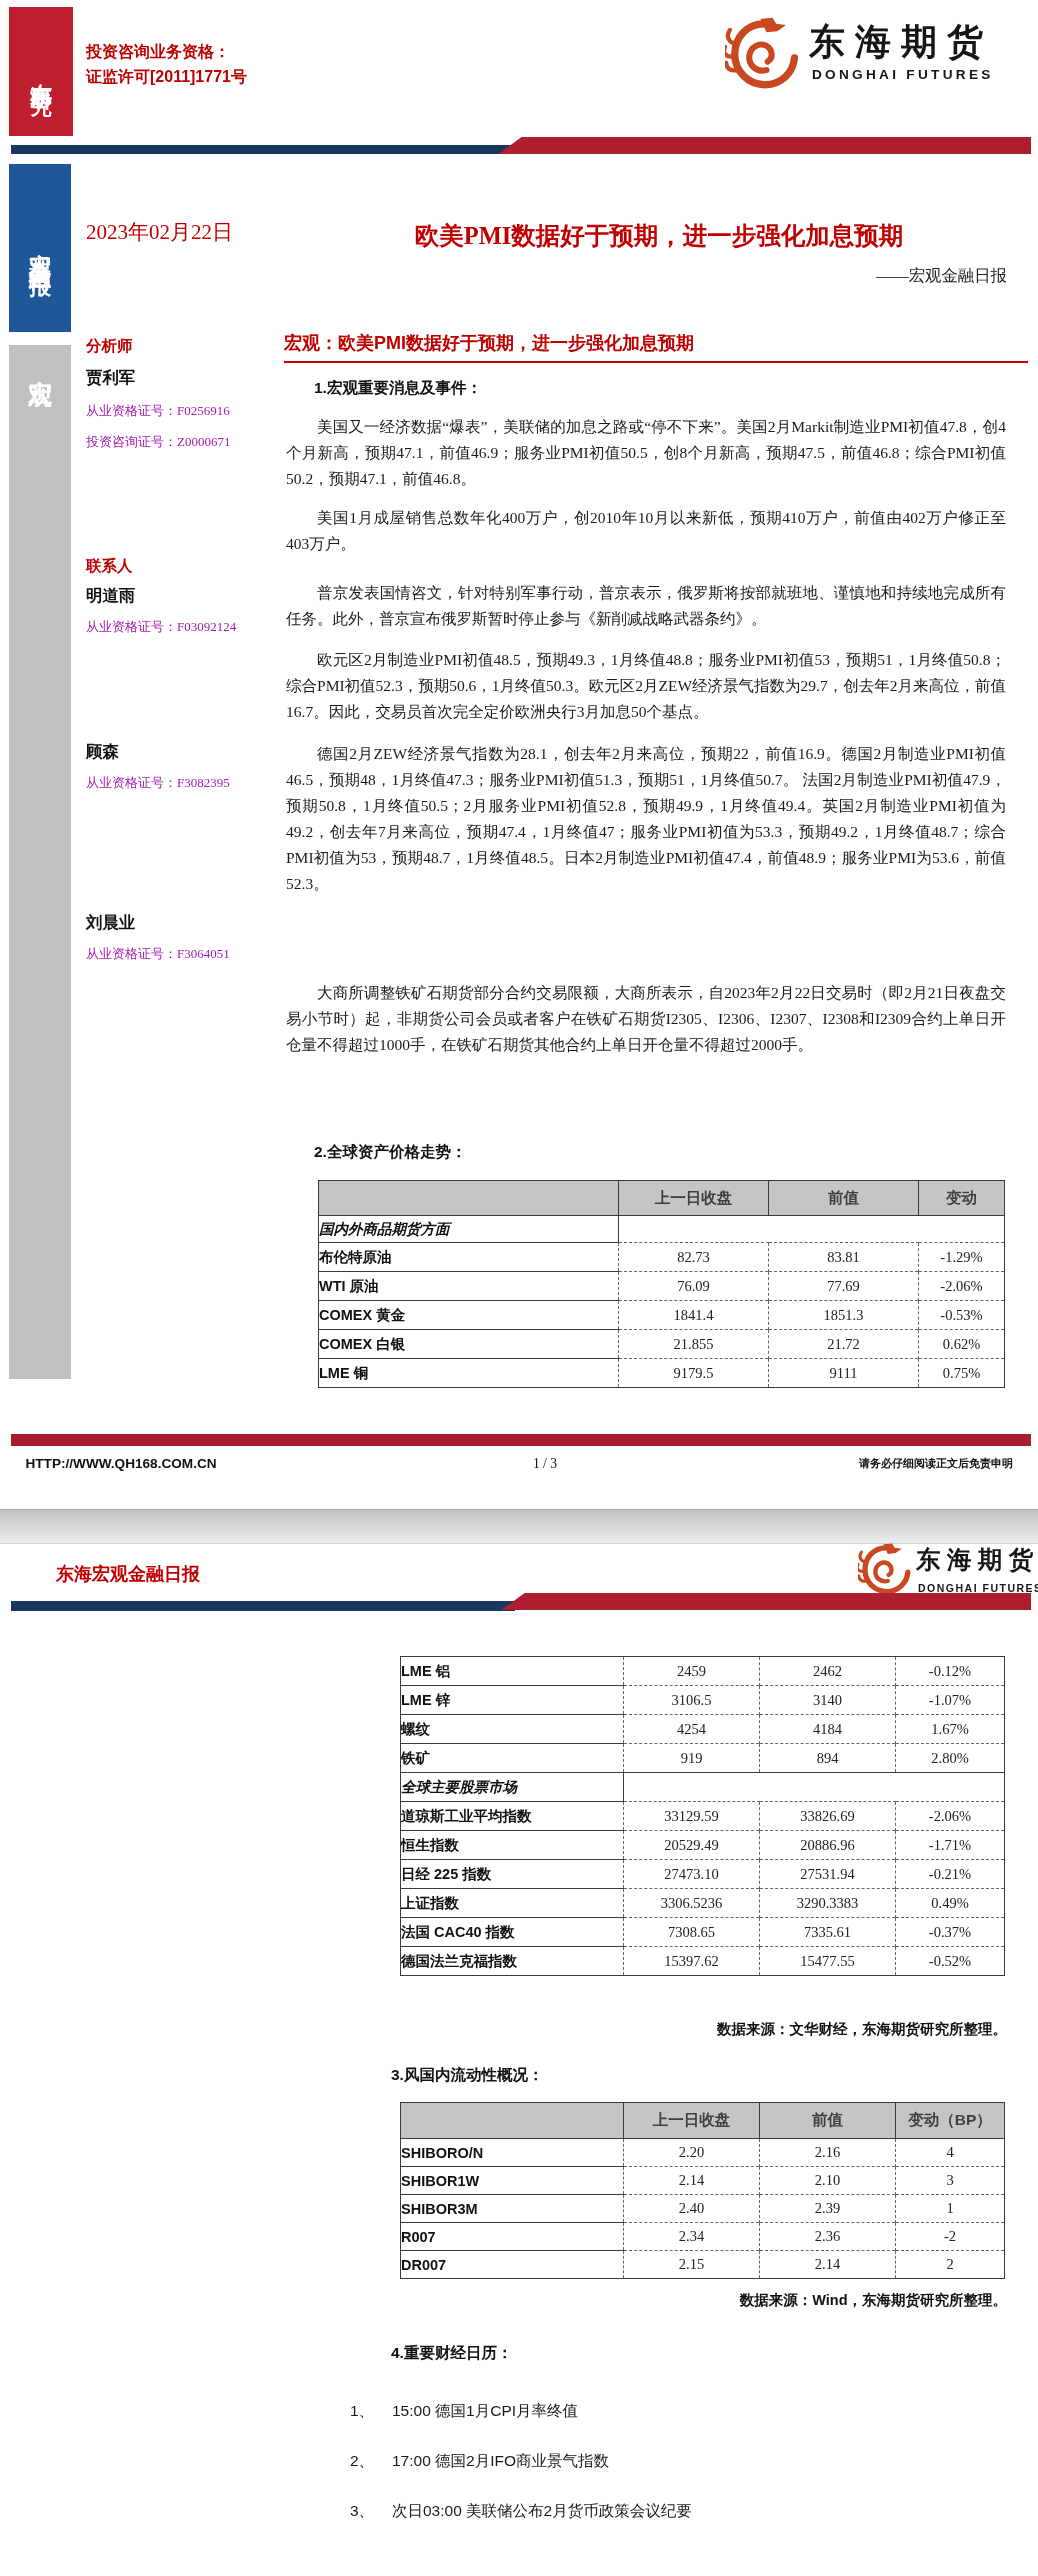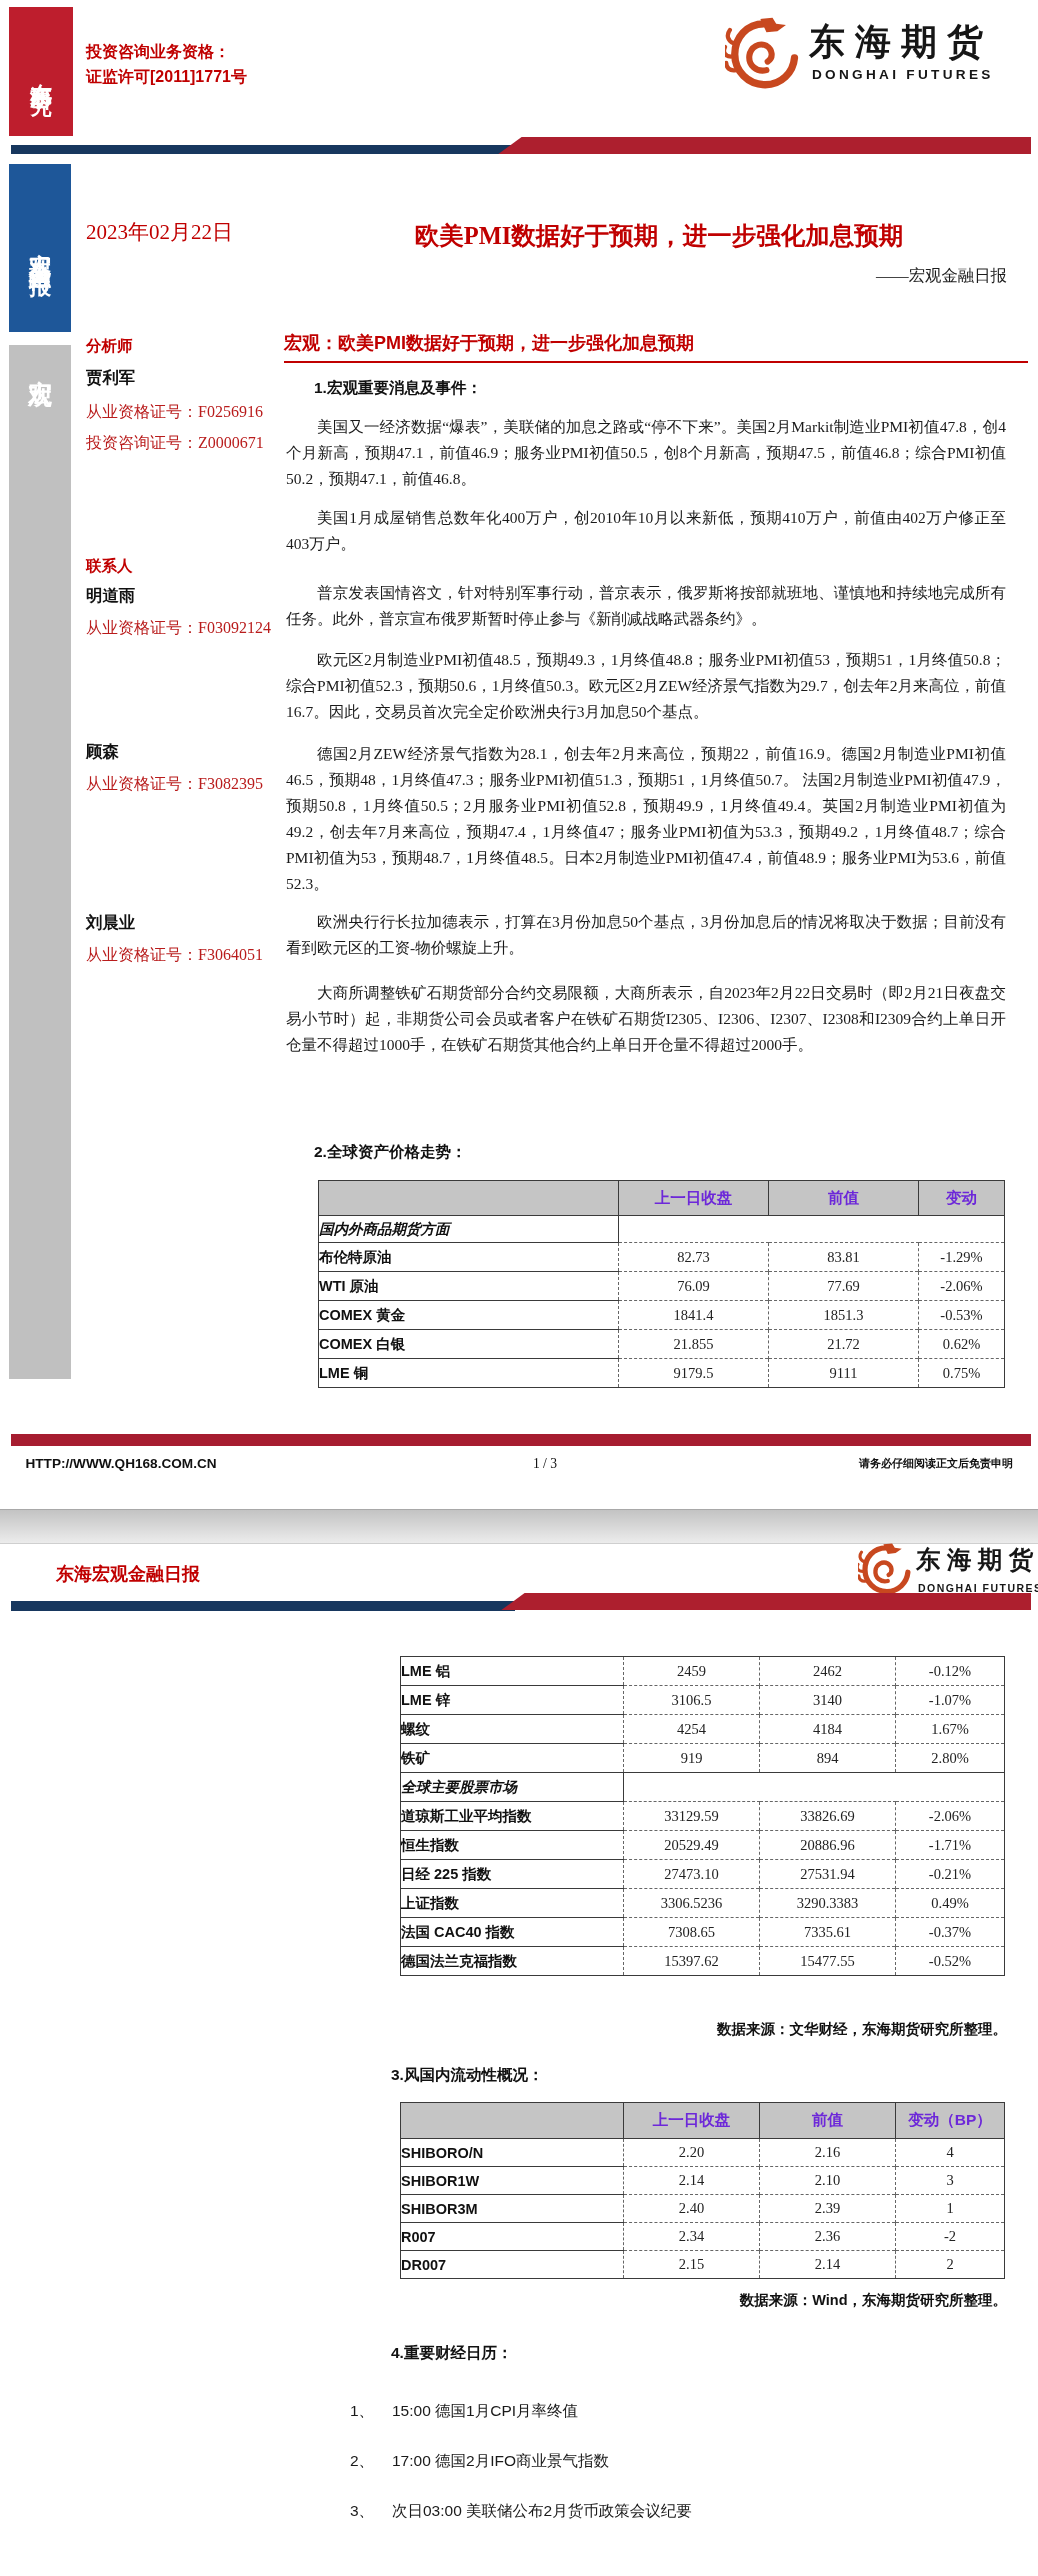--- a/index.html
+++ b/index.html
@@ -51,35 +51,35 @@
   .date { left:86px; top:218px; font-size:21px; font-weight:normal; color:#C00000; }
   .main-title { left:300px; top:219px; width:718px; text-align:center; font-size:24.5px; font-weight:bold; color:#C00000; }
   .subtitle { left:636px; top:265px; width:371px; text-align:right; font-size:16.4px; color:#1c1c1c; }
   .section-header { left:284px; top:331px; font-size:18px; font-weight:bold; color:#C00000;
     font-family:"Liberation Sans","DejaVu Sans",sans-serif; }
   .section-underline { left:284px; top:361px; width:744px; height:1.8px; background:#C00000; }
 
   
   .an-label { color:#C00000; font-weight:bold; font-size:15.5px; font-family:"Liberation Sans","DejaVu Sans",sans-serif; }
   .an-name  { color:#111; font-weight:bold; font-size:16.4px; font-family:"Liberation Sans","DejaVu Sans",sans-serif; }
-  .an-cert  { color:#b91c1c; font-size:16px; }
+  .an-cert  { color:#a21caf; font-size:13px; }
 
   
   .para {
     left:286px; width:720px; font-size:15.5px; line-height:26px; color:#1a1a1a;
     text-align:justify; text-indent:31px;
   }
   .h-bold { font-size:15.5px; font-weight:bold; color:#111;
     font-family:"Liberation Sans","DejaVu Sans",sans-serif; }
 
   
   table.rpt { border-collapse:collapse; table-layout:fixed; border:1.8px solid #3a3a3a; }
   table.rpt td, table.rpt th { padding:0; overflow:hidden; white-space:nowrap; }
   table.rpt th {
-    background:#C5C5C5; font-size:15.5px; font-weight:bold; color:#6d28d9;
+    background:#C5C5C5; font-size:15.5px; font-weight:bold; color:#404040;
     font-family:"Liberation Sans","DejaVu Sans",sans-serif;
     border-left:0.9px solid #3a3a3a; border-bottom:0.9px solid #3a3a3a;
   }
   table.rpt th.lab { border-left:none; }
   td.lab {
     text-align:left; padding-left:12.7px; font-weight:bold; font-size:14.5px; color:#111;
     font-family:"Liberation Sans","DejaVu Sans",sans-serif;
     border-top:0.9px solid #3a3a3a;
   }
   td.val {
@@ -166,21 +166,20 @@
   <div class="abs an-cert" style="left:86px;top:774px">从业资格证号：F3082395</div>
   <div class="abs an-name" style="left:86px;top:912px">刘晨业</div>
   <div class="abs an-cert" style="left:86px;top:945px">从业资格证号：F3064051</div>
 
   <div class="abs h-bold" style="left:314px;top:378px">1.宏观重要消息及事件：</div>
   <div class="abs para" style="top:414px">美国又一经济数据“爆表”，美联储的加息之路或“停不下来”。美国2月Markit制造业PMI初值47.8，创4个月新高，预期47.1，前值46.9；服务业PMI初值50.5，创8个月新高，预期47.5，前值46.8；综合PMI初值50.2，预期47.1，前值46.8。</div>
   <div class="abs para" style="top:505px">美国1月成屋销售总数年化400万户，创2010年10月以来新低，预期410万户，前值由402万户修正至403万户。</div>
   <div class="abs para" style="top:580px">普京发表国情咨文，针对特别军事行动，普京表示，俄罗斯将按部就班地、谨慎地和持续地完成所有任务。此外，普京宣布俄罗斯暂时停止参与《新削减战略武器条约》。</div>
   <div class="abs para" style="top:647px">欧元区2月制造业PMI初值48.5，预期49.3，1月终值48.8；服务业PMI初值53，预期51，1月终值50.8；综合PMI初值52.3，预期50.6，1月终值50.3。欧元区2月ZEW经济景气指数为29.7，创去年2月来高位，前值16.7。因此，交易员首次完全定价欧洲央行3月加息50个基点。</div>
   <div class="abs para" style="top:741px">德国2月ZEW经济景气指数为28.1，创去年2月来高位，预期22，前值16.9。德国2月制造业PMI初值46.5，预期48，1月终值47.3；服务业PMI初值51.3，预期51，1月终值50.7。 法国2月制造业PMI初值47.9，预期50.8，1月终值50.5；2月服务业PMI初值52.8，预期49.9，1月终值49.4。英国2月制造业PMI初值为49.2，创去年7月来高位，预期47.4，1月终值47；服务业PMI初值为53.3，预期49.2，1月终值48.7；综合PMI初值为53，预期48.7，1月终值48.5。日本2月制造业PMI初值47.4，前值48.9；服务业PMI为53.6，前值52.3。</div>
-  <div class="abs para" style="top:909px">欧洲央行行长拉加德表示，打算在3月份加息50个基点，3月份加息后的情况将取决于数据；目前没有看到欧元区的工资-物价螺旋上升。</div>
   <div class="abs para" style="top:980px">大商所调整铁矿石期货部分合约交易限额，大商所表示，自2023年2月22日交易时（即2月21日夜盘交易小节时）起，非期货公司会员或者客户在铁矿石期货I2305、I2306、I2307、I2308和I2309合约上单日开仓量不得超过1000手，在铁矿石期货其他合约上单日开仓量不得超过2000手。</div>
 
   <div class="abs h-bold" style="left:314px;top:1142px">2.全球资产价格走势：</div>
   <table class="abs rpt" style="left:318px;top:1180px;width:686px">
     <colgroup>
         <col style="width:300px">
         <col style="width:150px">
         <col style="width:150px">
         <col style="width:86px">
       </colgroup>

